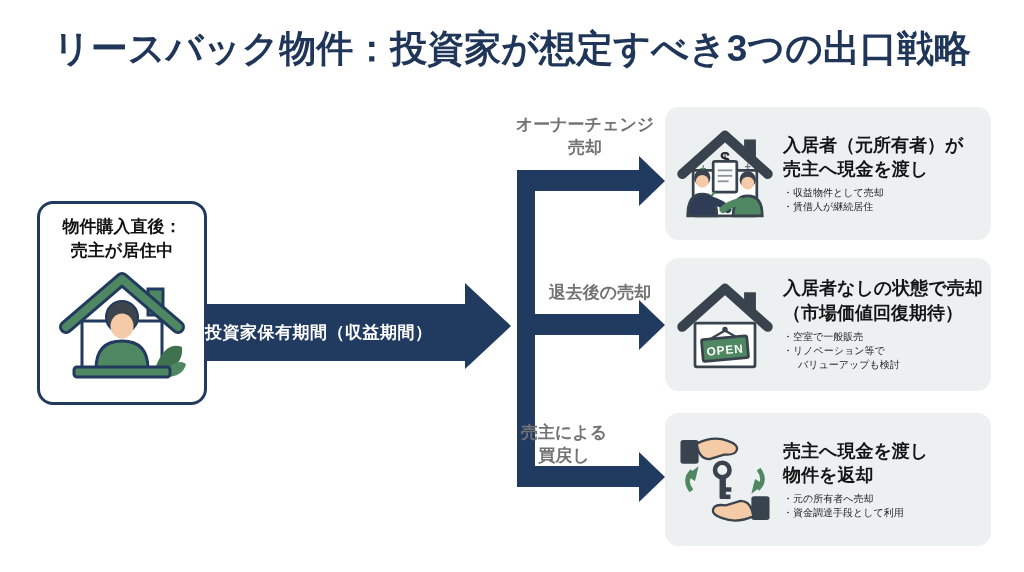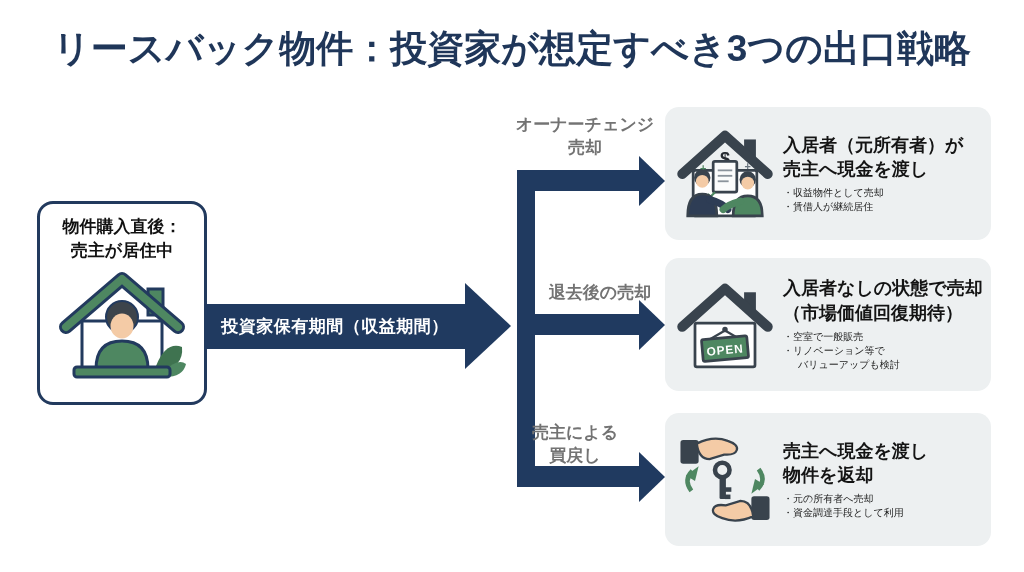--- a/index.html
+++ b/index.html
@@ -18,22 +18,22 @@
     background:#fff;border:3px solid #223a5e;border-radius:16px;
     box-sizing:border-box;text-align:center;
   }
   .start-label{
     margin-top:11px;font-size:17px;font-weight:700;color:#111;
     line-height:1.4;white-space:pre-line;
   }
   .start-icon{display:block;margin:2px auto 0;}
   
   .main-arrow-body{
-    position:absolute;left:205px;top:304px;width:260px;height:45px;
-    background:#203a60;display:flex;align-items:center;justify-content:center;
+    position:absolute;left:205px;top:304px;width:260px;height:57px;
+    background:#203a60;display:flex;align-items:center;justify-content:flex-start;
   }
   .main-arrow-label{color:#fff;font-size:17px;font-weight:700;white-space:nowrap;letter-spacing:0.5px;}
   .main-arrow-head{
     position:absolute;left:465px;top:283px;width:0;height:0;
     border-top:43px solid transparent;border-bottom:43px solid transparent;
     border-left:46px solid #203a60;
   }
   
   .trunk{position:absolute;left:517px;top:170px;width:18px;height:317px;background:#203a60;}
   .branch-body{position:absolute;left:517px;width:122px;height:21px;background:#203a60;}
@@ -44,21 +44,21 @@
   }
   .b1-body{top:170px;} .b1-head{top:156px;}
   .b2-body{top:314px;} .b2-head{top:300px;}
   .b3-body{top:466px;} .b3-head{top:452px;}
   .branch-label{
     position:absolute;width:180px;text-align:center;
     font-size:17px;font-weight:700;color:#737373;line-height:1.38;white-space:pre-line;
   }
   .bl-1{left:495px;top:113px;}
   .bl-2{left:510px;top:281px;}
-  .bl-3{left:485px;top:421px;}
+  .bl-3{left:474px;top:421px;}
   
   .card{
     position:absolute;left:665px;width:326px;height:133px;
     background:#edf0f1;border-radius:14px;box-sizing:border-box;
     display:flex;align-items:center;gap:8px;padding:6px 4px 6px 10px;
   }
   .card-1{top:107px;} .card-2{top:258px;} .card-3{top:413px;}
   .card-icon{flex:0 0 auto;}
   .card-text{flex:1;min-width:0;}
   .card-title{

